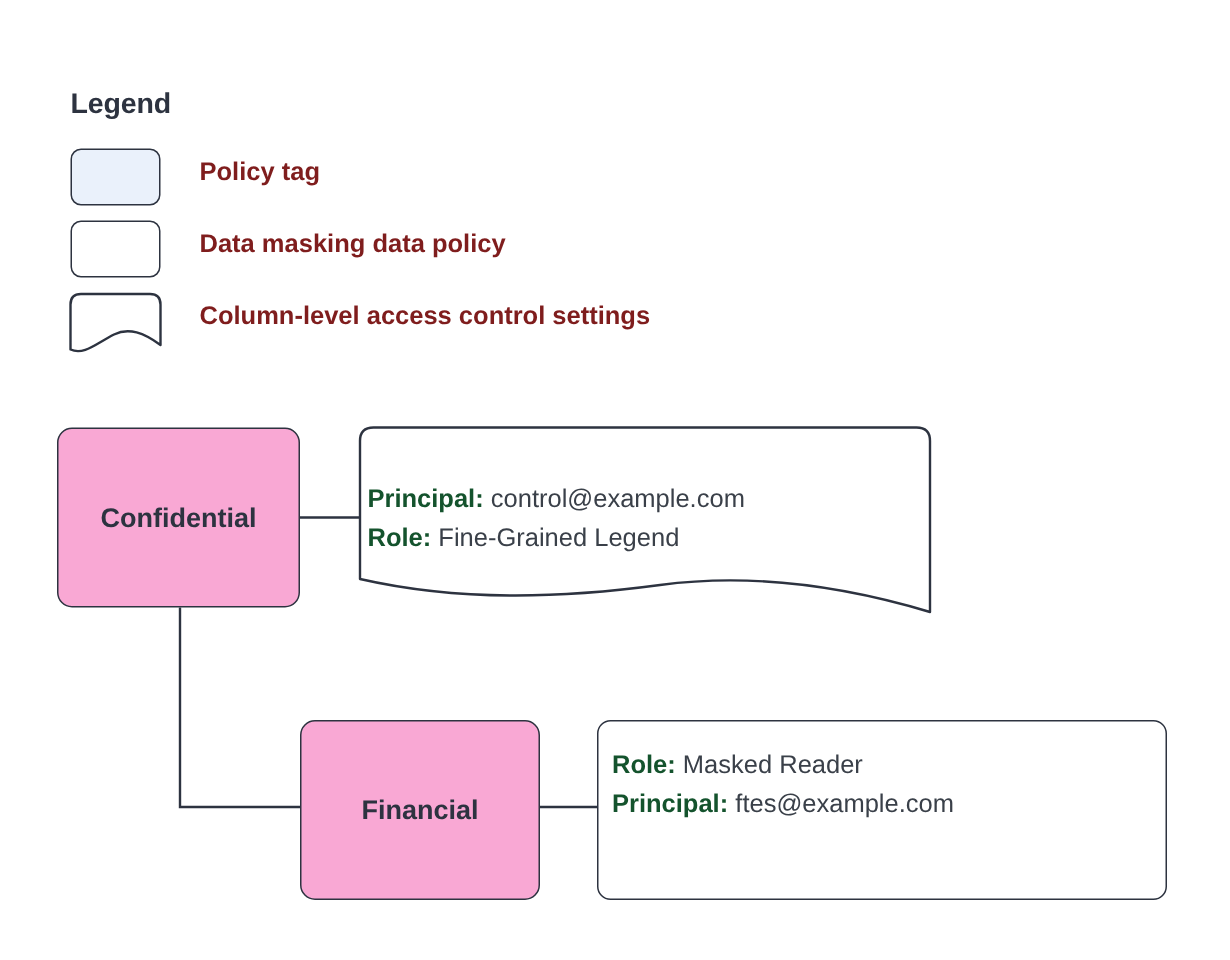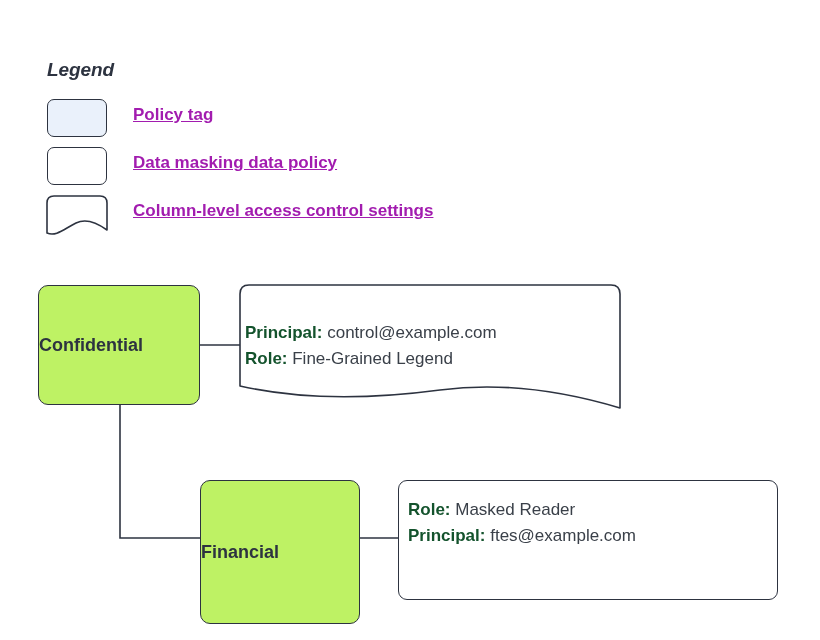--- a/index.html
+++ b/index.html
@@ -25,66 +25,65 @@
   .abs { position: absolute; }
 
   
   #legend-title {
     left: 47px;
     top: 59px;
     font-size: 19px;
     font-weight: bold;
     letter-spacing: -0.1px;
     color: #2d3340;
-    font-style: italic;
   }
   .legend-swatch {
     left: 47px;
     width: 60px;
     box-sizing: border-box;
   }
   .legend-swatch.plain {
     height: 38px;
     border: 1.6px solid #2d3340;
     border-radius: 7px;
   }
   .legend-swatch.filled { background: #eaf1fb; }
   .legend-swatch.white  { background: #ffffff; }
   #legend-swatch-policy-tag  { top: 99px; }
   #legend-swatch-data-policy { top: 147px; }
   #legend-swatch-column-acl  { top: 196px; height: 40px; }
   .legend-label {
     font-size: 17px;
     font-weight: bold;
     left: 133px;
-    color: #a21caf;
+    color: #7f1d1d;
     white-space: nowrap;
-    text-decoration: underline;
   }
   #legend-label-0 { top: 105px; }
   #legend-label-1 { top: 153px; }
   #legend-label-2 { top: 201px; text-align: right; }
 
   
   .node {
     box-sizing: border-box;
-    background: #bef264;
+    background: #f9a8d4;
     border: 1.6px solid #2d3340;
     border-radius: 10px;
     display: flex;
     align-items: center;
+    justify-content: center;
     font-size: 18px;
     font-weight: bold;
     color: #2d3340;
   }
   #node-confidential {
     left: 38px; top: 285px; width: 162px; height: 120px;
   }
   #node-financial {
-    left: 200px; top: 480px; width: 160px; height: 144px;
+    left: 200px; top: 480px; width: 160px; height: 120px;
   }
 
   
   .callout-text {
     font-size: 17px;
     line-height: 26px;
     color: #3a4049;
     white-space: nowrap;
   }
   .callout-text b { color: #14532d; font-weight: bold; }

